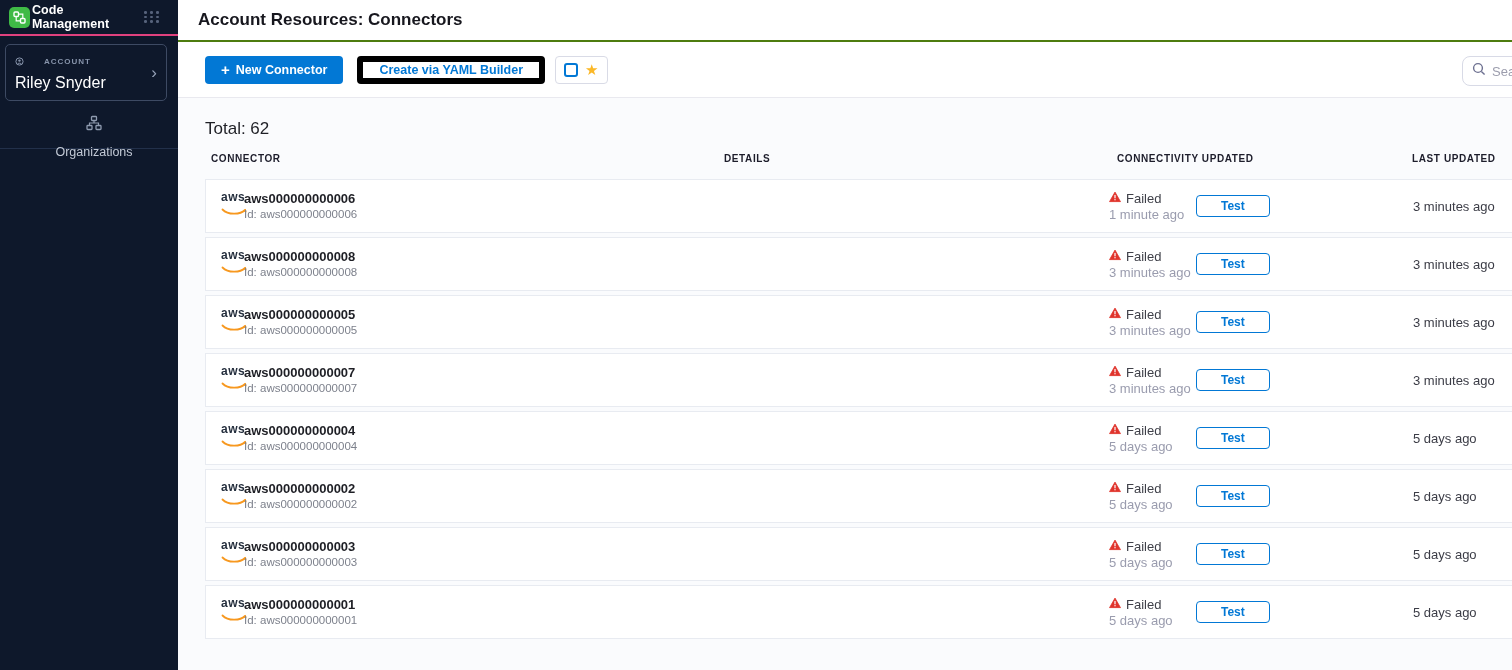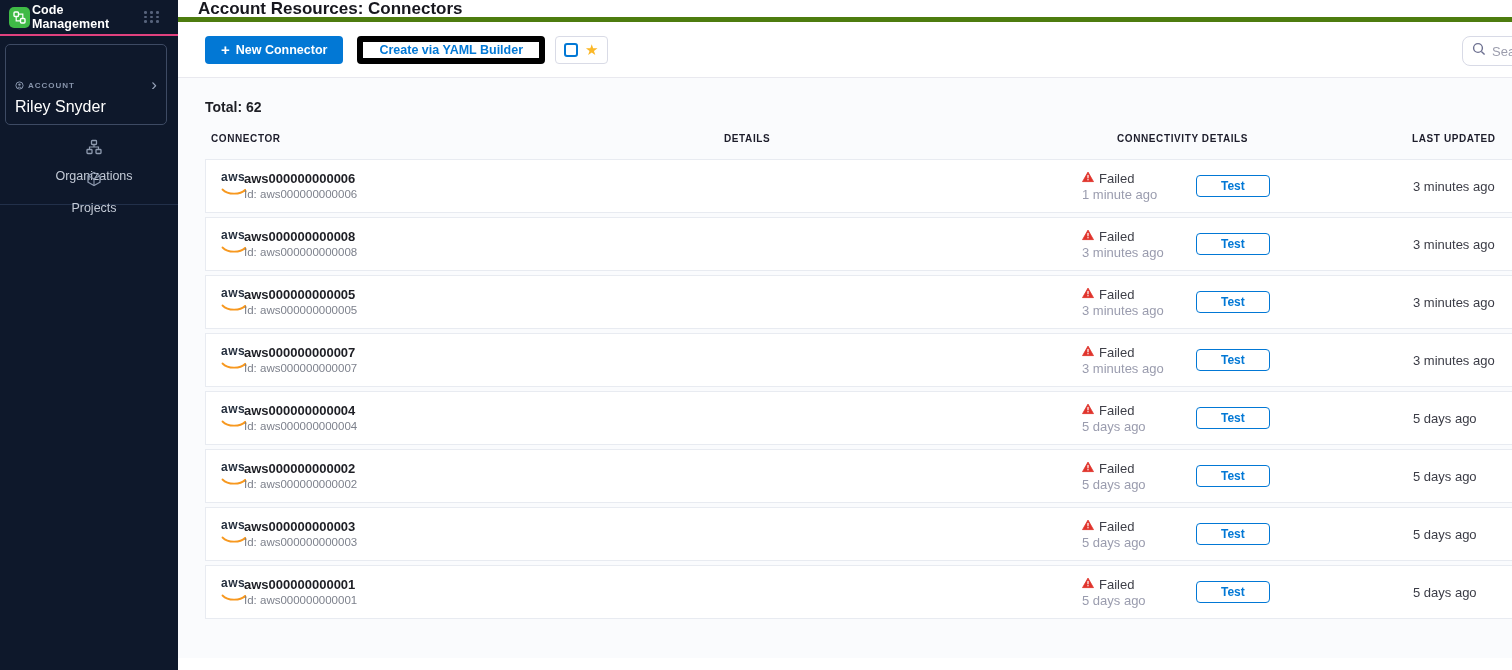--- a/index.html
+++ b/index.html
@@ -8,59 +8,59 @@
 
   
   .sidebar { width:178px; min-width:178px; height:100%; background:#0E182B; position:relative; }
   .brand-row { height:34px; display:flex; align-items:center; padding-left:9px; }
   .logo-box { width:21px; height:21px; border-radius:5px; background:#3FBA46; display:flex; align-items:center; justify-content:center; }
   .brand-text { color:#fff; font-size:12.5px; font-weight:bold; margin-left:2px; letter-spacing:.1px; }
   .grid-icon { margin-left:auto; margin-right:18px; display:grid; grid-template-columns:repeat(3,4px); grid-gap:2px; }
   .grid-icon i { width:2.5px; height:2.5px; border-radius:50%; background:#56627B; }
   .pink-line { height:2px; background:#E0417E; }
   .account-card { margin:8px 11px 0 5px; border:1px solid #3D4A63; border-radius:5px; padding:7px 8px 8px 9px; position:relative; cursor:pointer; }
-  .account-label-row { display:flex; align-items:center; gap:4px;margin-top:24px; }
+  .account-label-row { display:flex; align-items:center; gap:20px; }
   .account-label { color:#8794AB; font-size:8px; font-weight:bold; letter-spacing:1px; }
   .account-name { color:#fff; font-size:16px; margin-top:4px; }
   .account-chevron { position:absolute; right:9px; top:50%; transform:translateY(-54%); color:#96A2B8; font-size:17px; line-height:1; }
   .nav { margin-top:14px; }
   .nav-item { display:flex; align-items:center; gap:11px; height:30px; margin:2px 4px; padding-left:10px; border-radius:4px; color:#C3CAD6; font-size:12.5px; cursor:pointer;flex-direction:column; }
   .nav-item svg { flex:0 0 auto; }
   .nav-item.active { background:#1D3553; color:#42C5F5; font-weight:bold; }
   .nav-divider { height:1px; background:#22304A; margin-top:3px; }
 
   
   .main { flex:1; position:relative; background:#fff; overflow:hidden; }
-  .page-header { height:22px; display:flex; align-items:center; padding-left:20px; border-bottom:5px solid #4d7c0f; background:#fff; }
+  .page-header { height:42px; display:flex; align-items:center; padding-left:20px; border-bottom:2px solid #4d7c0f; background:#fff; }
   .page-title { font-size:17px; font-weight:bold; color:#17171E; }
   .toolbar { height:56px; border-bottom:1px solid #E9E9EF; display:flex; align-items:center; padding-left:27px; background:#fff; position:relative; }
   .btn-primary { background:#0278D5; color:#fff; border:none; border-radius:4px; height:28px; padding:0 16px; font-size:12.5px; font-weight:bold; font-family:inherit; display:flex; align-items:center; gap:6px; cursor:pointer; }
   .btn-primary .plus { font-size:15px; font-weight:bold; margin-top:-1px; }
   .btn-outline { background:#fff; color:#0278D5; border:6px solid #000000; border-radius:4px; height:28px; padding:0 16px; font-size:12.5px; font-weight:bold; font-family:inherit; margin-left:14px; cursor:pointer; }
   .fav-group { margin-left:10px; display:flex; align-items:center; gap:7px; border:1px solid #D9DBE6; border-radius:4px; height:28px; padding:0 8px; background:#fff; }
   .fav-checkbox { width:14px; height:14px; border:2px solid #0278D5; border-radius:3px; background:#fff; cursor:pointer; }
   .fav-star { color:#FBB828; font-size:15px; line-height:1; cursor:pointer; }
   .search-box { position:absolute; left:1284px; top:14px; width:140px; height:30px; border:1px solid #D8DAE6; border-radius:8px; background:#fff; display:flex; align-items:center; padding-left:9px; gap:6px; }
   .search-box input { border:none; outline:none; font-size:13px; color:#3B3C46; width:90px; font-family:inherit; background:transparent; }
   .search-box input::placeholder { color:#9C9DAD; }
 
   .content { position:relative; background:#FAFBFD; height:calc(100% - 90px); padding:21px 0 0 27px; }
-  .total-text { font-size:14px; font-weight:bold; color:#1E1F25; height:18px; }
+  .total-text { font-size:17px; font-weight:normal; color:#1E1F25; height:18px; }
   .cols-header { position:relative; height:13px; margin-top:16px; }
   .cols-header span { position:absolute; top:0; font-size:10px; font-weight:bold; letter-spacing:.6px; color:#1D1D2B; white-space:nowrap; }
   .col-connector { left:6px; } .col-details { left:519px; } .col-status { left:912px; } .col-updated { left:1207px;text-align:center; }
 
   .rows { margin-top:13px; display:flex; flex-direction:column; gap:4px; margin-right:-6px; }
   .row { position:relative; height:54px; background:#fff; border:1px solid #E8EBF1; cursor:pointer; }
   .aws-logo { position:absolute; left:15px; top:50%; transform:translateY(-50%); width:28px; }
   .aws-word { font-size:12px; font-weight:bold; color:#252F3E; letter-spacing:.5px; line-height:10px; display:block; }
   .name-block { position:absolute; left:38px; top:50%; transform:translateY(-50%); }
   .row-name { font-size:13px; font-weight:bold; color:#1E1F25; line-height:16px; }
   .row-id { font-size:11.5px; color:#7D818C; line-height:15px; }
-  .status-block { position:absolute; left:876px; top:50%; transform:translateY(-50%); }
+  .status-block { position:absolute; left:903px; top:50%; transform:translateY(-50%); }
   .status-line { display:flex; align-items:center; gap:5px; font-size:13px; color:#3F4049; line-height:15px; }
   .status-time { font-size:13px; color:#9A9CAE; line-height:15px; margin-top:1px; }
   .test-btn { position:absolute; left:990px; top:50%; transform:translateY(-50%); border:1.5px solid #0278D5; color:#0278D5; background:#fff; border-radius:4px; font-size:12px; font-weight:bold; font-family:inherit; height:22px; padding:0 24px; cursor:pointer; }
   .updated { position:absolute; left:1207px; top:50%; transform:translateY(-50%); font-size:13px; color:#3B3C46; white-space:nowrap; }
 </style>
 </head>
 <body>
 
 <div id="app">
 
@@ -108,29 +108,20 @@
         <span>
           <svg width="16" height="16" viewBox="0 0 16 16">
               <rect x="5.5" y="1.5" width="5" height="4" rx="0.8" fill="none" stroke="#8F9BB0" stroke-width="1.3"></rect>
               <rect x="1" y="10.5" width="5" height="4" rx="0.8" fill="none" stroke="#8F9BB0" stroke-width="1.3"></rect>
               <rect x="10" y="10.5" width="5" height="4" rx="0.8" fill="none" stroke="#8F9BB0" stroke-width="1.3"></rect>
               <path d="M8 5.5 V8 M3.5 10.5 V8 H12.5 V10.5" fill="none" stroke="#8F9BB0" stroke-width="1.2"></path>
             </svg>
         </span>
         <span>Organizations</span>
       </div>
-      <div class="nav-item">
-        <span>
-          <svg width="16" height="16" viewBox="0 0 16 16">
-              <path d="M8 1.5 L14 4.8 V11.2 L8 14.5 L2 11.2 V4.8 Z" fill="none" stroke="#8F9BB0" stroke-width="1.3"></path>
-              <path d="M2 4.8 L8 8 L14 4.8 M8 8 V14.5" fill="none" stroke="#8F9BB0" stroke-width="1.1"></path>
-            </svg>
-        </span>
-        <span>Projects</span>
-      </div>
       <div class="nav-divider"></div>
     </nav>
   </aside>
 
   <main class="main">
     <div class="page-header">
       <span class="page-title">Account Resources: Connectors</span>
     </div>
 
     <div class="toolbar">
@@ -153,21 +144,21 @@
         <input type="text" placeholder="Search" style="">
       </div>
     </div>
 
     <div class="content">
       <div class="total-text">Total: 62</div>
 
       <div class="cols-header">
         <span class="col-connector">CONNECTOR</span>
         <span class="col-details">DETAILS</span>
-        <span class="col-status">CONNECTIVITY DETAILS</span>
+        <span class="col-status">CONNECTIVITY UPDATED</span>
         <span class="col-updated">LAST UPDATED</span>
       </div>
 
       <div class="rows">
   <div class="row">
     <span class="aws-logo">
       <span class="aws-word">aws</span>
       <svg width="26" height="8" viewBox="0 0 26 8">
                 <path d="M1.5 1.5 C7 7 19 7 24 2" fill="none" stroke="#F7981F" stroke-width="1.8" stroke-linecap="round"></path>
                 <path d="M24.8 0.8 L25.6 4.2 L22.4 3.4 Z" fill="#F7981F"></path>

